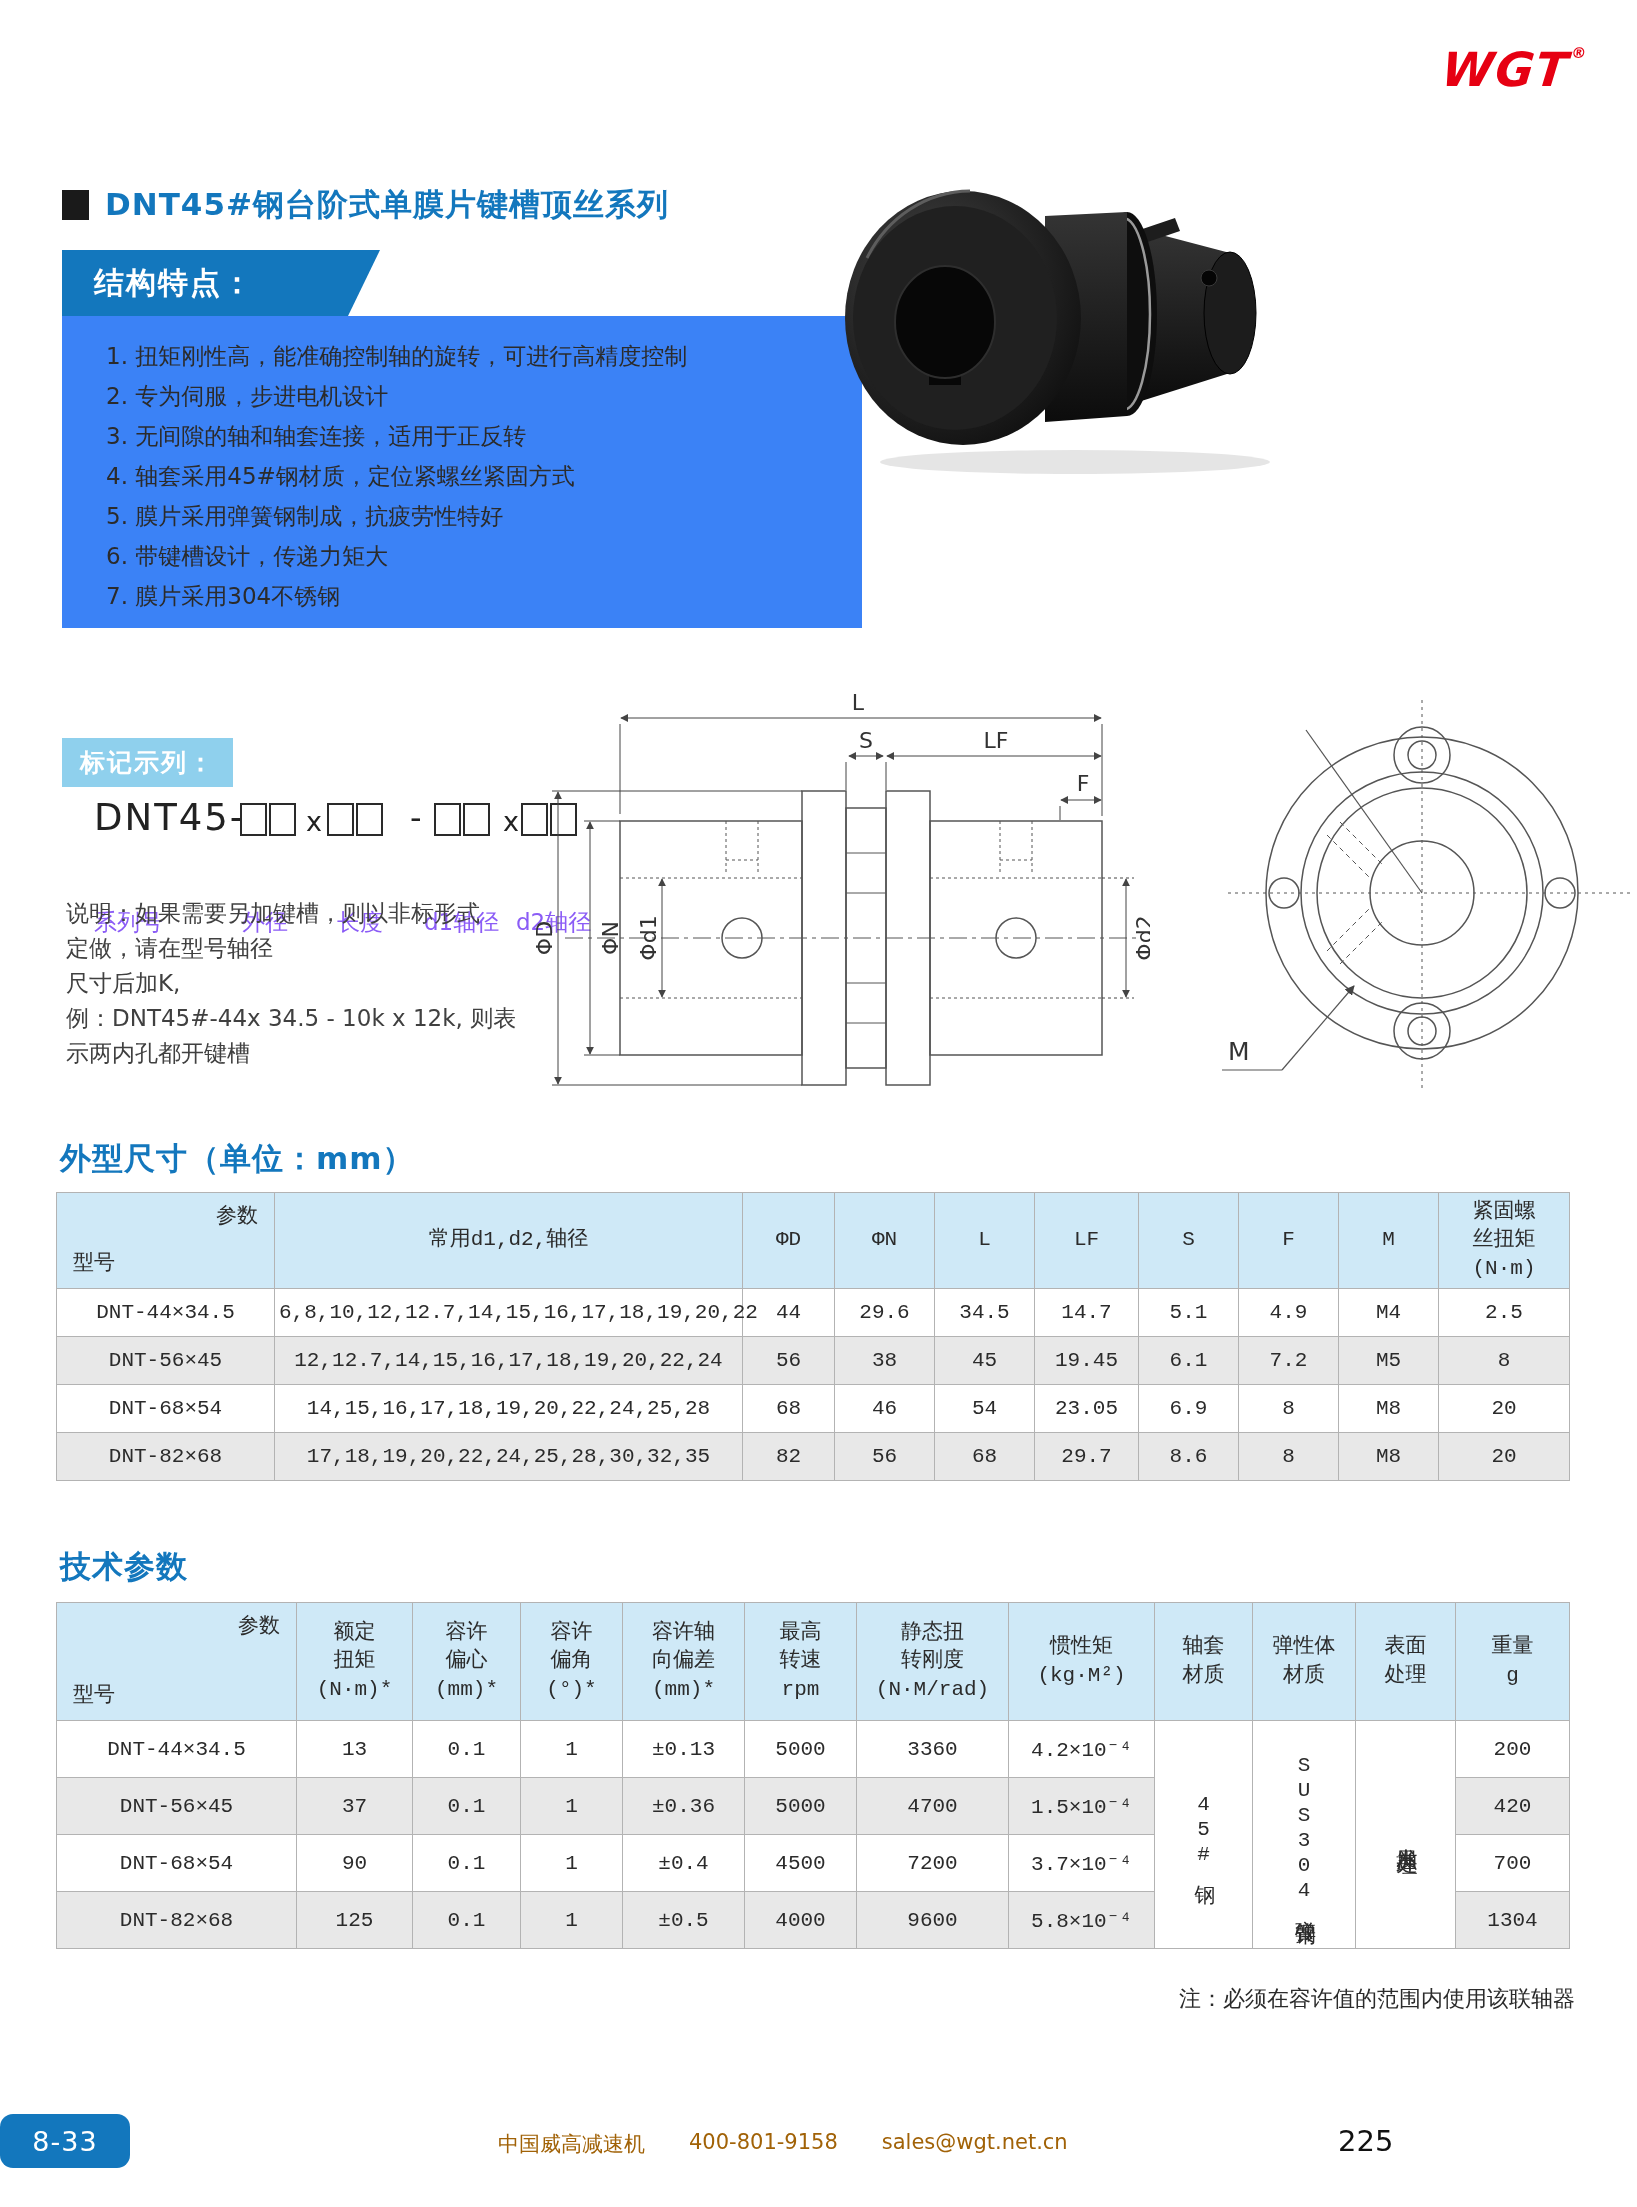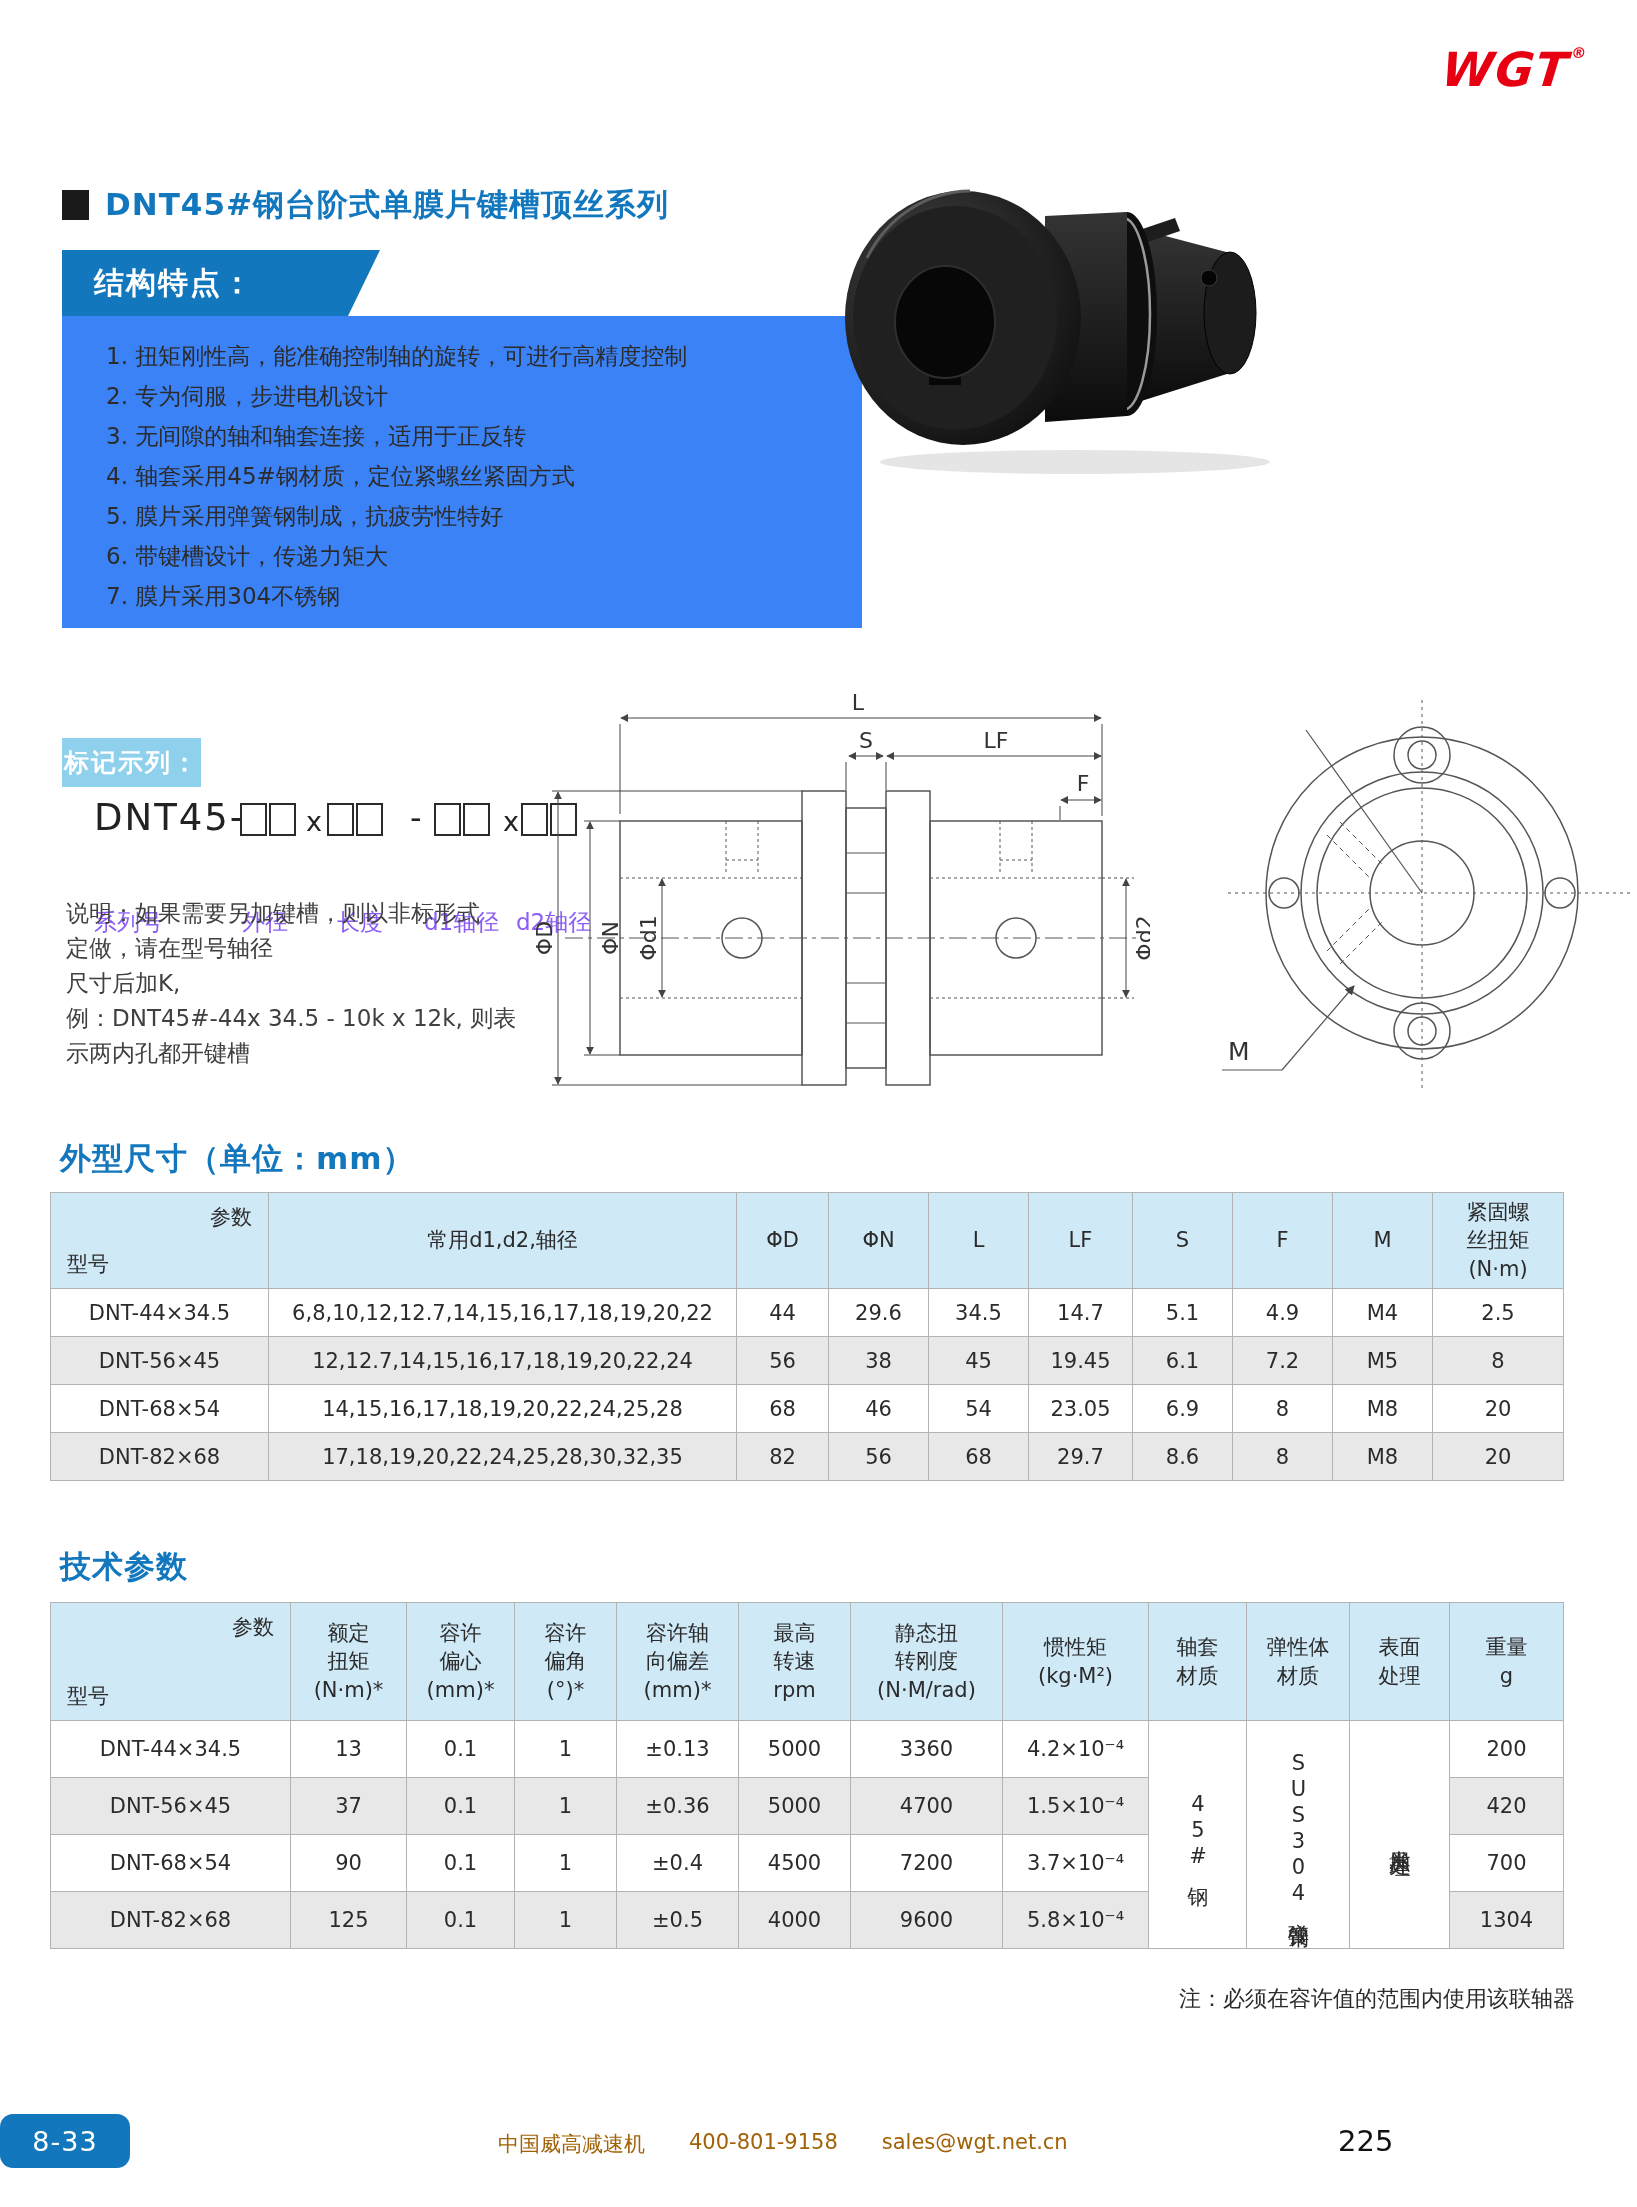--- a/index.html
+++ b/index.html
@@ -20,37 +20,37 @@
   .feat-banner { position:absolute; left:62px; top:250px; width:318px; height:66px;
     background:#1377bd; clip-path:polygon(0 0,100% 0,calc(100% - 32px) 100%,0 100%); }
   .feat-banner span { display:block; color:#fff; font-size:30px; font-weight:bold; line-height:66px; padding-left:32px; letter-spacing:2px; }
   .feat-box { position:absolute; left:62px; top:316px; width:800px; height:312px; background:#3b82f6; }
   .feat-box ul { list-style:none; margin:0; padding:20px 20px 0 44px; }
   .feat-box li { font-size:23px; color:#2b2b2b; line-height:40px; white-space:nowrap; }
   
   .photo { position:absolute; left:805px; top:158px; width:500px; height:322px; }
   
   .mark-label { position:absolute; left:62px; top:738px; background:#8fd0ed; color:#fff;
-    font-size:25px; font-weight:bold; padding:8px 2px; letter-spacing:2px; }
+    font-size:25px; font-weight:bold; padding:8px 18px; letter-spacing:2px; }
   .schema-series { position:absolute; left:94px; top:796px; font-size:37px; color:#222; letter-spacing:2px; }
   .sq { position:absolute; top:803px; width:27px; height:33px; border:2.5px solid #2a2a2a; box-sizing:border-box; }
   .schema-sep { position:absolute; top:806px; font-size:27px; color:#222; }
   .schema-cap { position:absolute; top:868px; font-size:23px; color:#8b5cf6;margin-top:39px; }
   .mark-notes { position:absolute; left:66px; top:896px; width:490px; font-size:23px; color:#404040;
     line-height:35px; white-space:pre-line; }
   
   .side-drawing  { position:absolute; left:490px; top:688px; }
   .front-drawing { position:absolute; left:1198px; top:686px; }
   svg text { font-family:"DejaVu Sans","Liberation Sans",sans-serif; }
   
   .sec-title { position:absolute; left:60px; color:#1377bd; font-size:31px; font-weight:bold; letter-spacing:1px; }
   .sec-title.t1 { top:1138px; }
   .sec-title.t2 { top:1546px; }
   
-  table.spec { position:absolute; left:50px; border-collapse:collapse; table-layout:fixed; width:1513px; }
+  table.spec { position:absolute; left:56px; border-collapse:collapse; table-layout:fixed; width:1513px;font-family:Liberation Mono, monospace; }
   table.spec.dims { top:1192px; }
   table.spec.tech { top:1602px; }
   table.spec th, table.spec td { border:1px solid #b3b3b3; text-align:center; vertical-align:middle;
     font-size:21px; color:#2b2b2b; font-weight:normal; padding:0 4px; box-sizing:border-box; }
   table.spec thead th { background:#cfe9f7; white-space:pre-line; line-height:1.35; }
   table.spec.dims thead th { height:96px; }
   table.spec.tech thead th { height:118px; }
   table.spec.dims tbody td { height:48px; }
   table.spec.tech tbody td { height:57px; }
   table.spec tbody tr:nth-child(even) td { background:#e8e8e8; }

